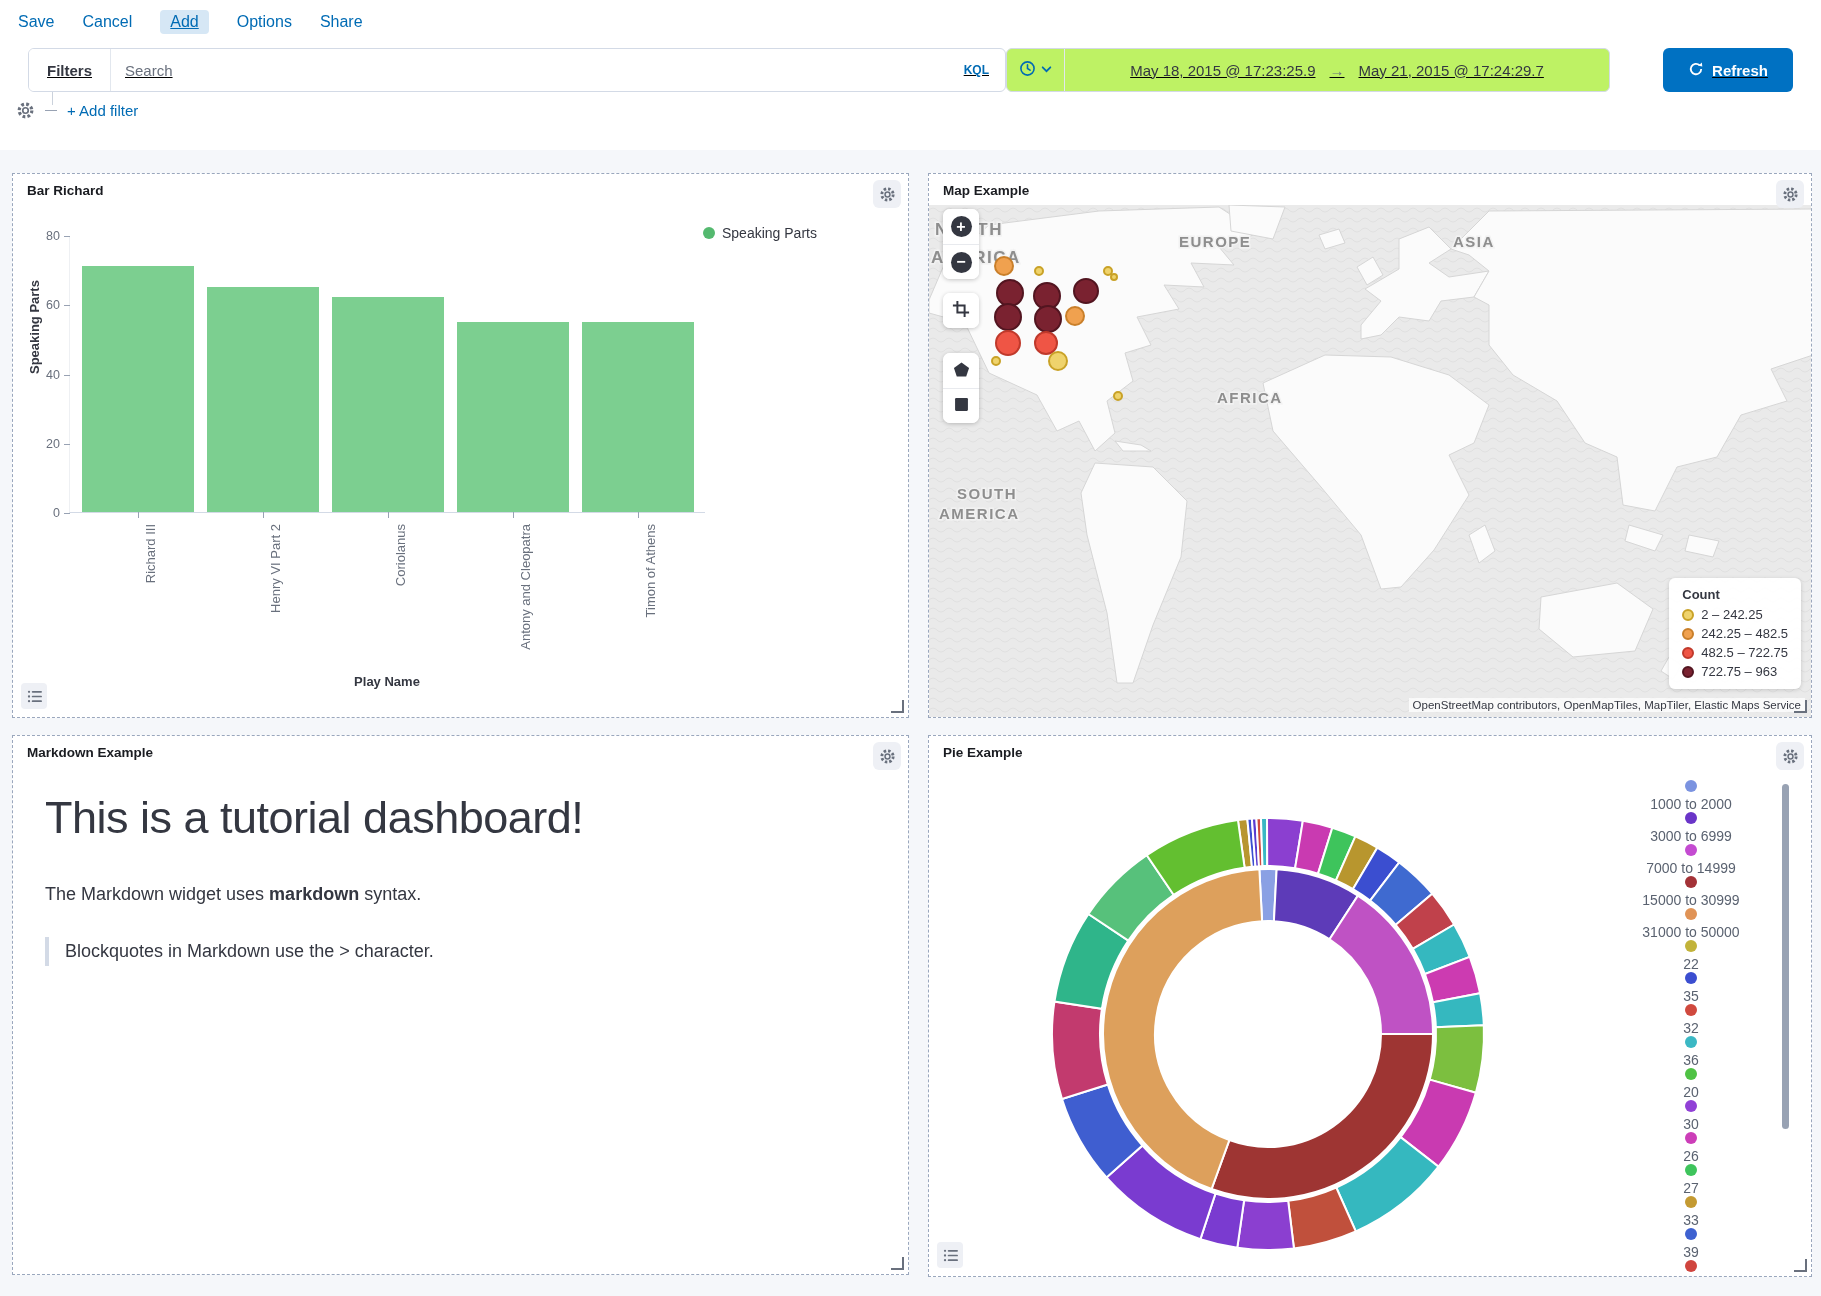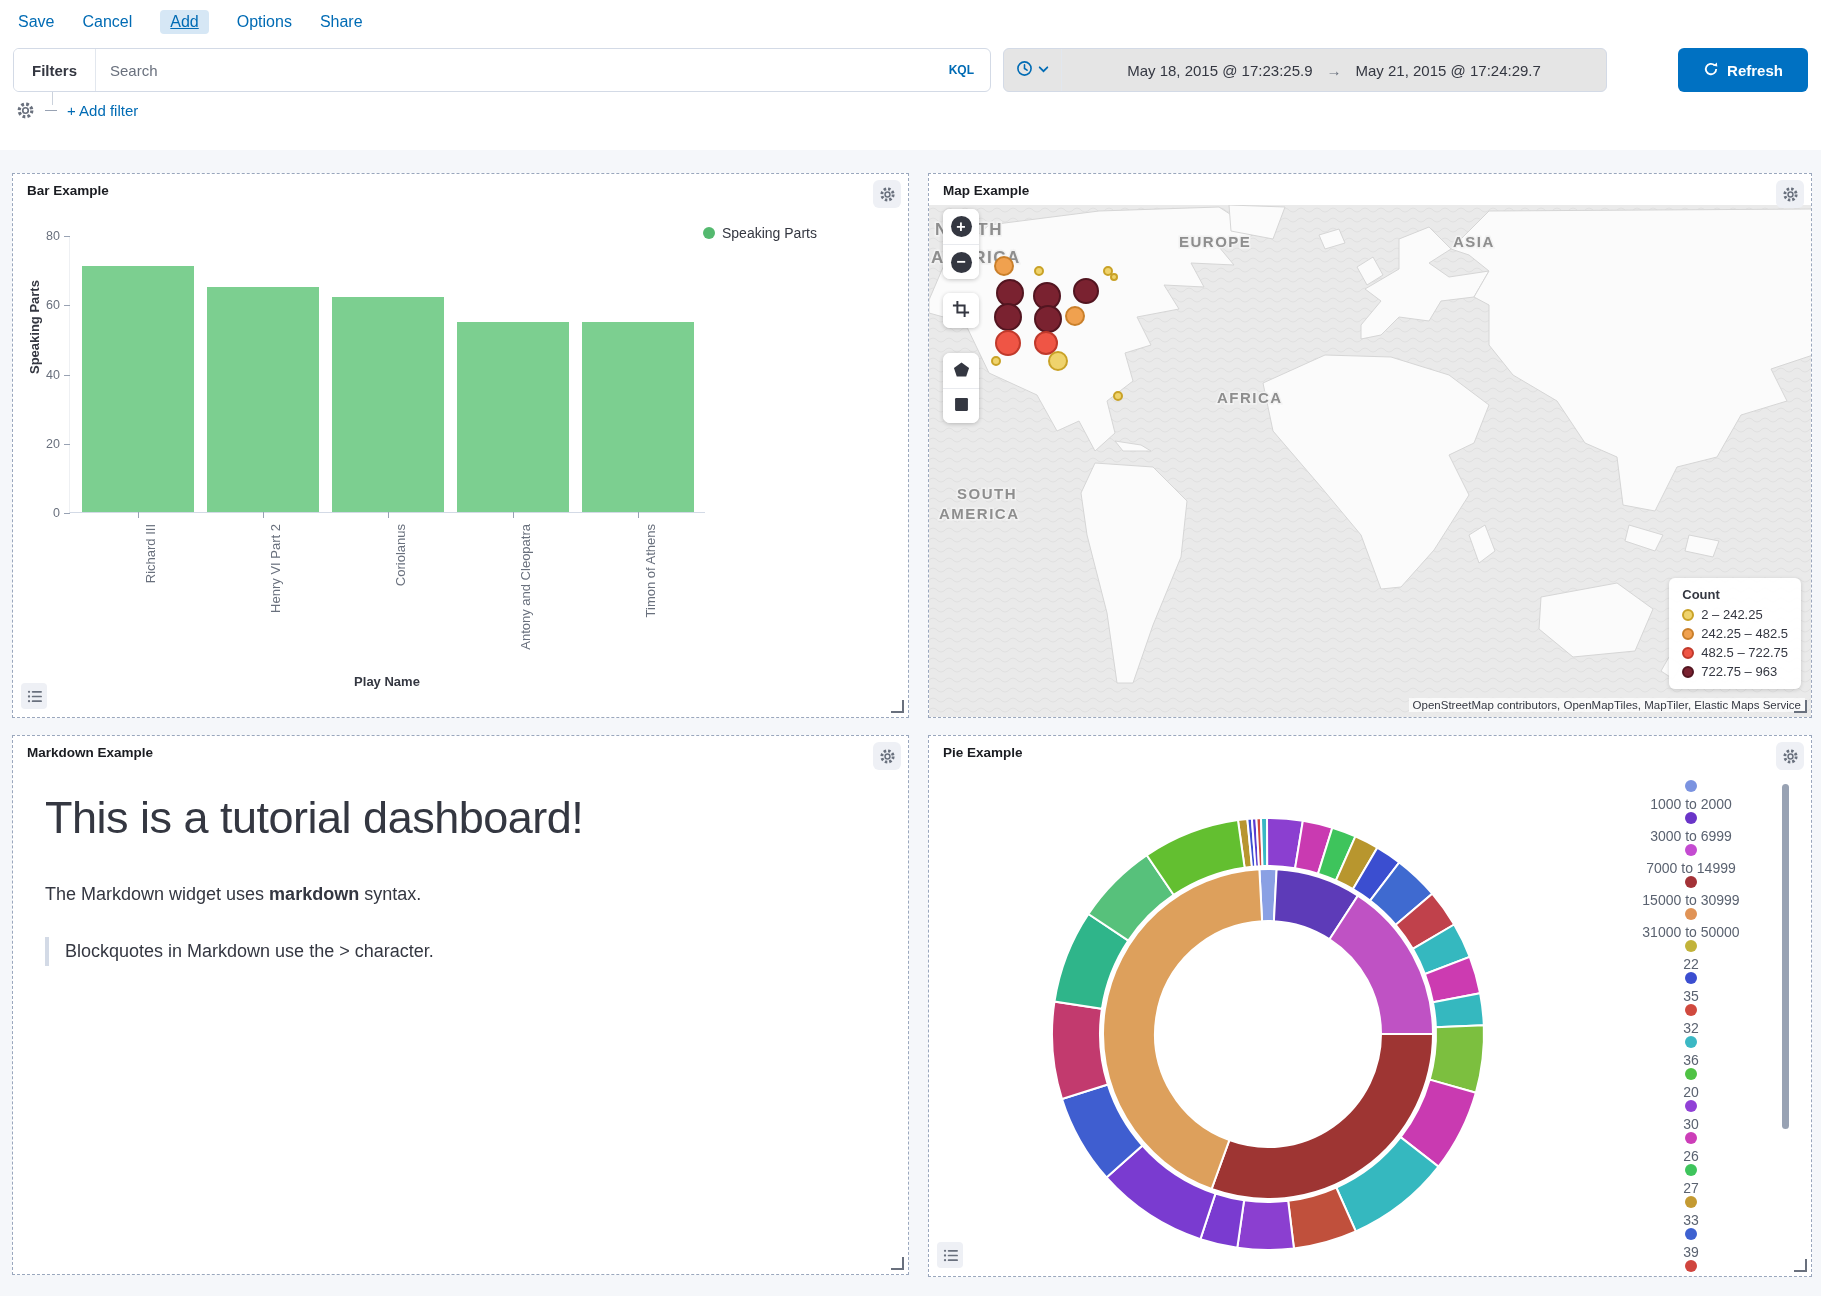--- a/index.html
+++ b/index.html
@@ -5,30 +5,30 @@
   * { margin:0; padding:0; box-sizing:border-box; }
   html,body { width:1821px; height:1296px; overflow:hidden; background:#fff;
               font-family:"Liberation Sans", sans-serif; }
 
   
   .topbar { display:flex; align-items:center; gap:28px; padding:10px 18px 8px; background:#fff; }
   .topbar .tlink { color:#006BB4; font-size:16px; font-weight:500; cursor:pointer; }
   .topbar .tlink.active { background:#d6e7f5; border-radius:4px; padding:3px 10px; text-decoration:underline; }
 
   
-  .query-row { display:flex; align-items:center; padding:6px 13px 0; gap:12px; position:relative; }
+  .query-row { display:flex; align-items:center; padding:6px 28px 0; gap:0; position:relative;text-decoration:underline; }
   .querybar { width:978px; height:44px; border:1px solid #d3dae6; border-radius:6px; background:#fff;
               display:flex; align-items:center; overflow:hidden; }
   .filters-btn { height:100%; display:flex; align-items:center; padding:0 18px; font-size:15px;
                  font-weight:700; color:#343741; background:#fff; border:none; border-right:1px solid #e2e7ee; cursor:pointer; }
   .search-input { flex:1; height:100%; border:none; outline:none; font-size:15px; color:#343741; padding:0 14px;
                   font-family:"Liberation Sans", sans-serif; }
   .search-input::placeholder { color:#69707D; }
   .kql-btn { border:none; background:none; color:#006BB4; font-size:12px; font-weight:600; padding:0 16px; cursor:pointer; }
-  .datepicker { width:604px; height:44px; border:1px solid #d3dae6; border-radius:6px; background:#e5e5e5;
+  .datepicker { width:604px; height:44px; border:1px solid #d3dae6; border-radius:6px; background:#bef264;
                 display:flex; align-items:center; }
   .quick-select { display:flex; align-items:center; gap:5px; padding:0 12px; height:100%;
                   border:none; background:none; border-right:1px solid #e2e7ee; cursor:pointer; }
   .dates { flex:1; display:flex; align-items:center; justify-content:center; gap:14px; font-size:15px; color:#343741; }
   .date-txt { cursor:pointer; }
   .date-arrow { color:#69707D; font-size:15px; }
   .refresh-btn { margin-left:auto; height:44px; min-width:130px; background:#0071c2; color:#fff; border:none;
                  border-radius:6px; font-size:15px; font-weight:600; display:flex; align-items:center;
                  justify-content:center; gap:8px; cursor:pointer; font-family:"Liberation Sans", sans-serif; }
   .filters-connector { position:absolute; left:52px; top:50px; width:1px; height:13px; background:#cbd2dc; }
@@ -163,21 +163,21 @@
         <circle cx="9" cy="9" r="2.6" fill="none" stroke="#69707D" stroke-width="1.6"></circle>
       </svg>
   </span>
   <span class="filter-dash"></span>
   <span class="add-filter">+ Add filter</span>
 </div>
 
 <div class="dashboard">
 
   <div class="panel" id="panel-bar">
-    <div class="panel-title">Bar Example</div>
+    <div class="panel-title">Bar Richard</div>
     <button class="gear-btn">
       <svg width="17" height="17" viewBox="0 0 18 18">
           <circle cx="9" cy="9" r="6" fill="none" stroke="#69707D" stroke-width="3" stroke-dasharray="2.6 2.1"></circle>
           <circle cx="9" cy="9" r="2.6" fill="none" stroke="#69707D" stroke-width="1.6"></circle>
         </svg>
     </button>
     <div class="bar-ylabel">Speaking Parts</div>
     <div class="bar-plot" id="bar-plot">
         <span class="ytick-label" style="top: 277px;">0</span>
         <span class="ytick-mark" style="top: 277px;"></span>

